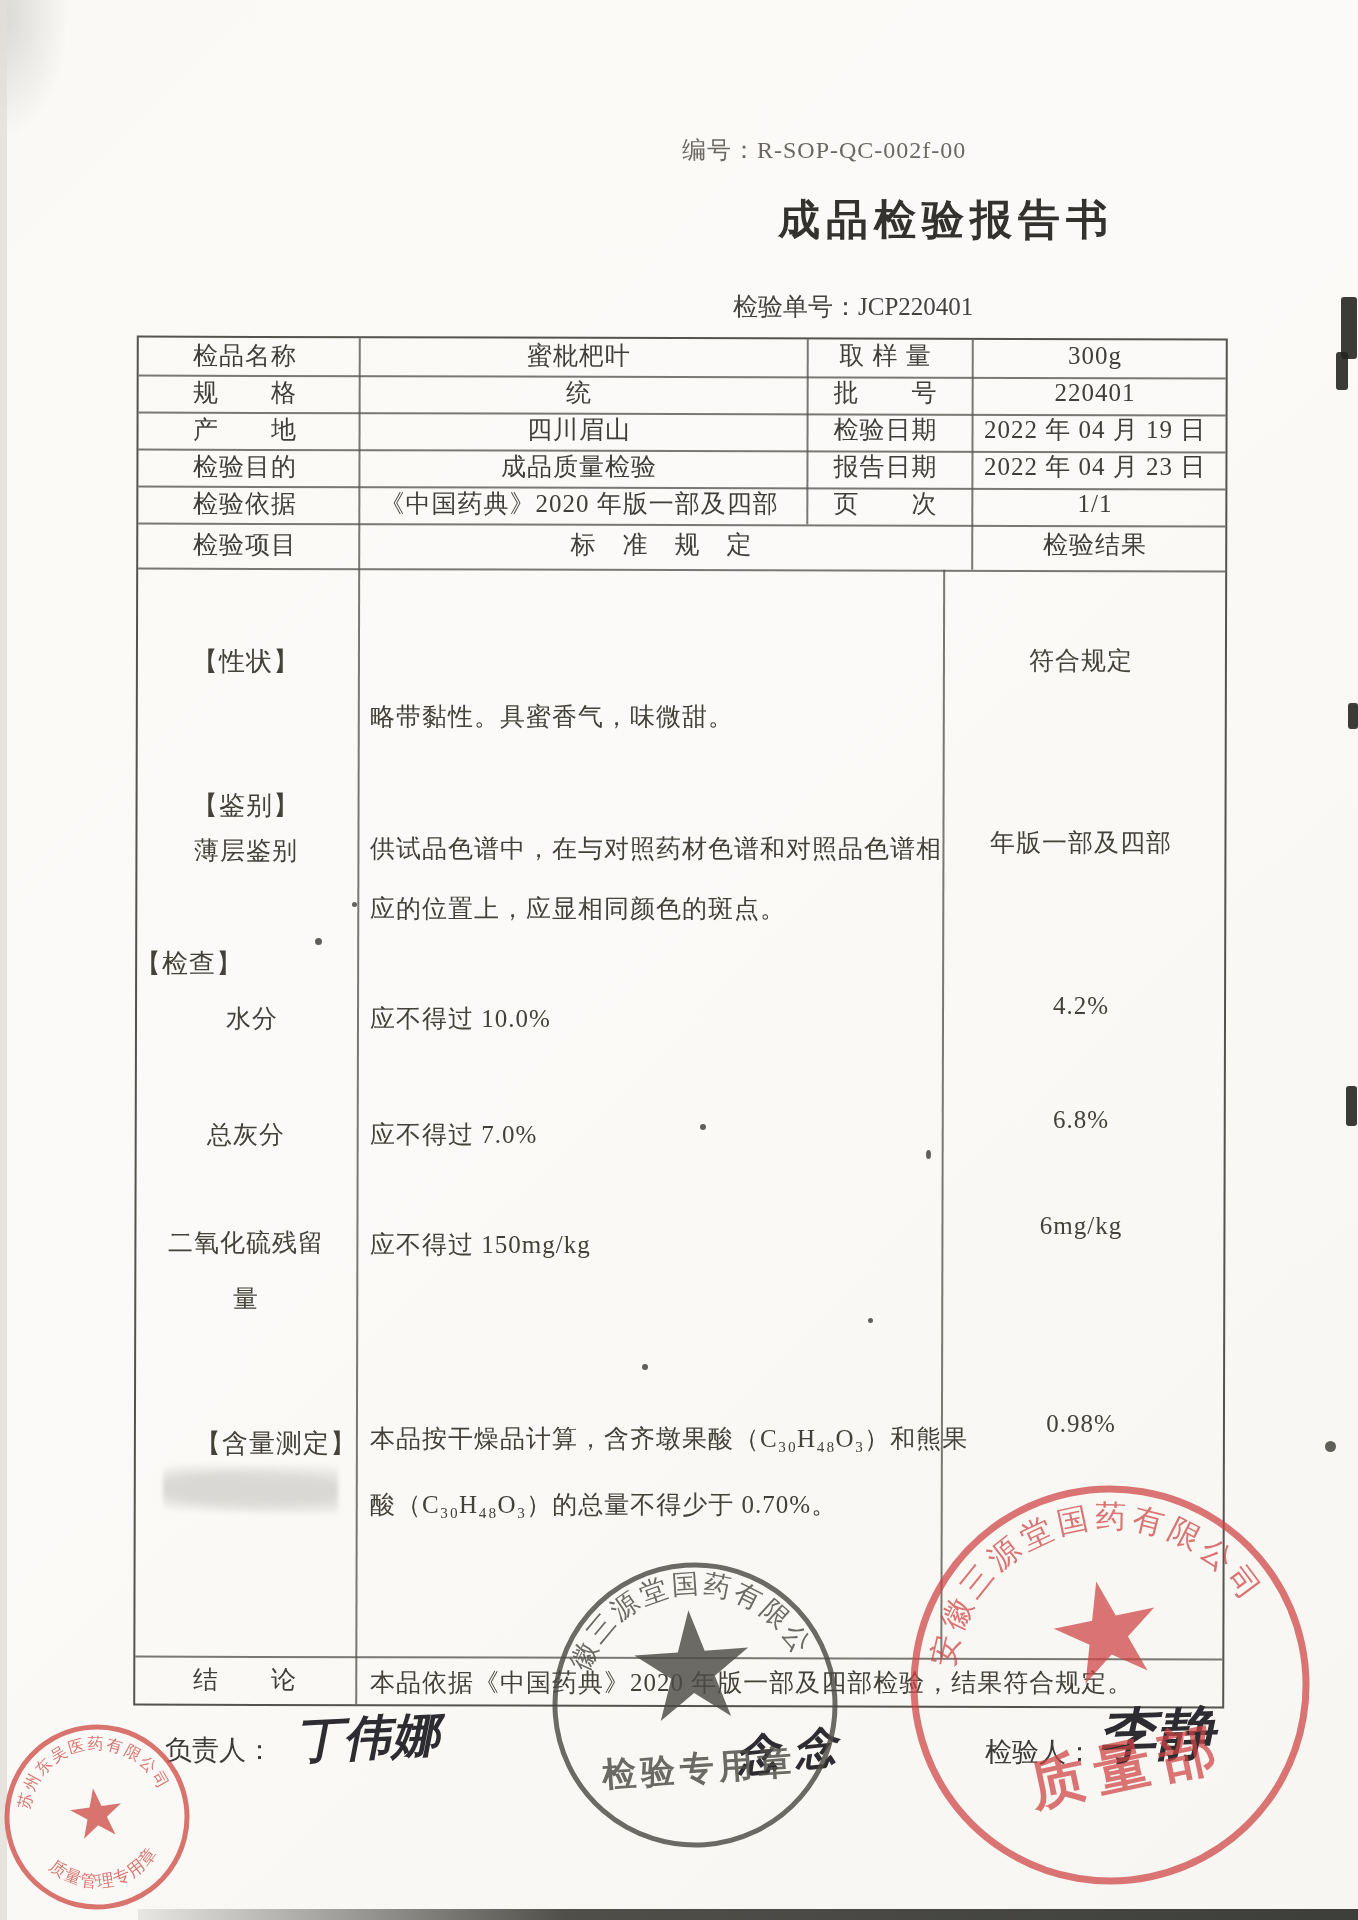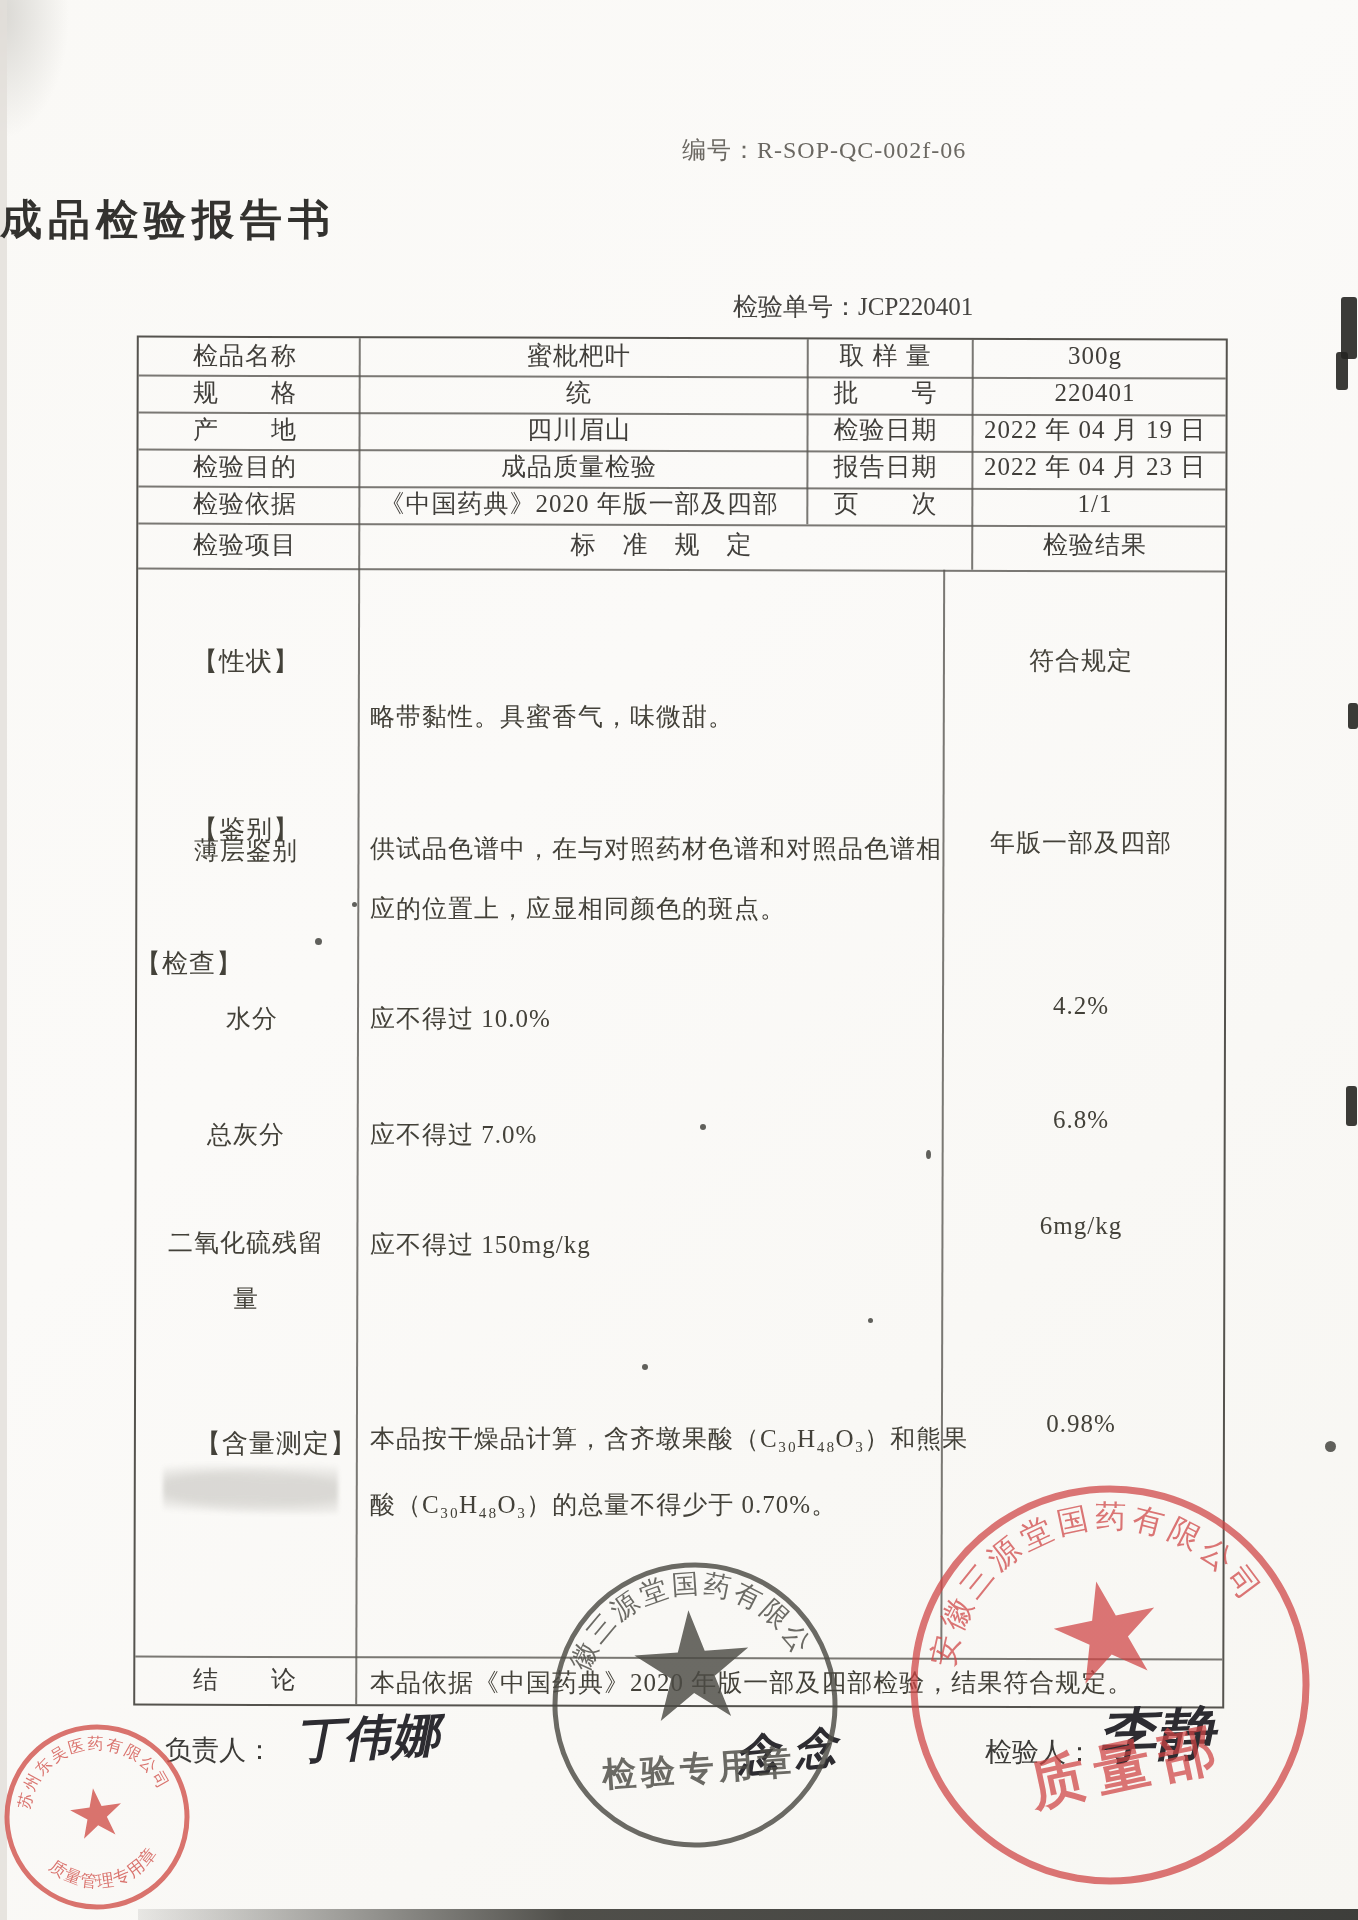--- a/index.html
+++ b/index.html
@@ -5,21 +5,21 @@
   html,body{margin:0;padding:0;background:#e8e6e2;}
   .page{
     position:relative;width:1358px;height:1920px;overflow:hidden;
     background:linear-gradient(135deg,#faf9f6 0%,#fbfaf8 40%,#f7f6f2 100%);
     font-family:"Liberation Serif","DejaVu Serif",serif;
     color:#3c3b38;
   }
   .txt{position:absolute;white-space:nowrap;}
   
   .doc-no{top:134px;left:682px;font-size:24px;letter-spacing:1px;color:#6b6862;}
-  .title{top:192px;left:0;width:1114px;text-align:left;font-size:42px;font-weight:700;letter-spacing:6px;color:#33322f;}
+  .title{top:192px;left:0;width:1114px;text-align:right;font-size:42px;font-weight:700;letter-spacing:6px;color:#33322f;}
   .report-no{top:290px;left:733px;font-size:25px;color:#454340;}
   
   .tbl{position:absolute;left:135px;top:337px;width:1087px;height:1366px;
        border:2px solid #55534e;transform:rotate(0.15deg);}
   .hline{position:absolute;left:0;width:1087px;height:2px;background:#5a5852;opacity:.8;}
   .vline{position:absolute;width:2px;background:#5a5852;opacity:.8;}
   .cell{position:absolute;display:flex;align-items:center;justify-content:center;
         font-size:25px;color:#403e3a;letter-spacing:1px;}
   
   .bt{position:absolute;font-size:25px;color:#434139;white-space:nowrap;letter-spacing:1px;}
@@ -61,21 +61,21 @@
   <div class="speck" style="left:1325px;top:1441px;width:11px;height:11px;"></div>
   <div class="bottom-strip"></div>
   <div class="ghost"></div>
   <div class="speck" style="left:315px;top:938px;width:7px;height:7px;"></div>
   <div class="speck" style="left:352px;top:902px;width:5px;height:5px;"></div>
   <div class="speck" style="left:700px;top:1124px;width:6px;height:6px;"></div>
   <div class="speck" style="left:926px;top:1150px;width:5px;height:9px;"></div>
   <div class="speck" style="left:868px;top:1318px;width:5px;height:5px;"></div>
   <div class="speck" style="left:642px;top:1364px;width:6px;height:6px;"></div>
 
-  <div class="txt doc-no">编号：R-SOP-QC-002f-06</div>
+  <div class="txt doc-no">编号：R-SOP-QC-002f-00</div>
   <div class="txt title">成品检验报告书</div>
   <div class="txt report-no">检验单号：JCP220401</div>
 
   <div class="tbl">
     <div class="hline" style="top:37px;"></div>
     <div class="hline" style="top:74px;"></div>
     <div class="hline" style="top:111px;"></div>
     <div class="hline" style="top:148px;"></div>
     <div class="hline" style="top:185px;"></div>
     <div class="hline" style="top:230px;"></div>
@@ -112,21 +112,21 @@
   <div class="cell" style="left:968px;top:485px;width:254px;height:37px;">1/1</div>
 
   <div class="cell" style="left:135px;top:522px;width:220px;height:45px;">检验项目</div>
   <div class="cell" style="left:355px;top:522px;width:613px;height:45px;">标　准　规　定</div>
   <div class="cell" style="left:968px;top:522px;width:254px;height:45px;">检验结果</div>
 
   <div class="bt item" style="left:135px;top:644px;width:222px;text-align:center;">【性状】</div>
   <div class="bt" style="left:370px;top:700px;">略带黏性。具蜜香气，味微甜。</div>
   <div class="bt res" style="left:940px;top:644px;width:282px;">符合规定</div>
 
-  <div class="bt item" style="left:135px;top:788px;width:222px;text-align:center;margin-top:24px;">【鉴别】</div>
+  <div class="bt item" style="left:135px;top:788px;width:222px;text-align:center;">【鉴别】</div>
   <div class="bt" style="left:135px;top:834px;width:222px;text-align:center;">薄层鉴别</div>
   <div class="bt" style="left:370px;top:832px;">供试品色谱中，在与对照药材色谱和对照品色谱相</div>
   <div class="bt" style="left:370px;top:892px;">应的位置上，应显相同颜色的斑点。</div>
   <div class="bt res" style="left:940px;top:826px;width:282px;">年版一部及四部</div>
 
   <div class="bt item" style="left:135px;top:946px;width:222px;">【检查】</div>
   <div class="bt" style="left:135px;top:1002px;width:222px;text-align:center;margin-left:6px;">水分</div>
   <div class="bt" style="left:370px;top:1002px;">应不得过 10.0%</div>
   <div class="bt res" style="left:940px;top:992px;width:282px;">4.2%</div>
 

